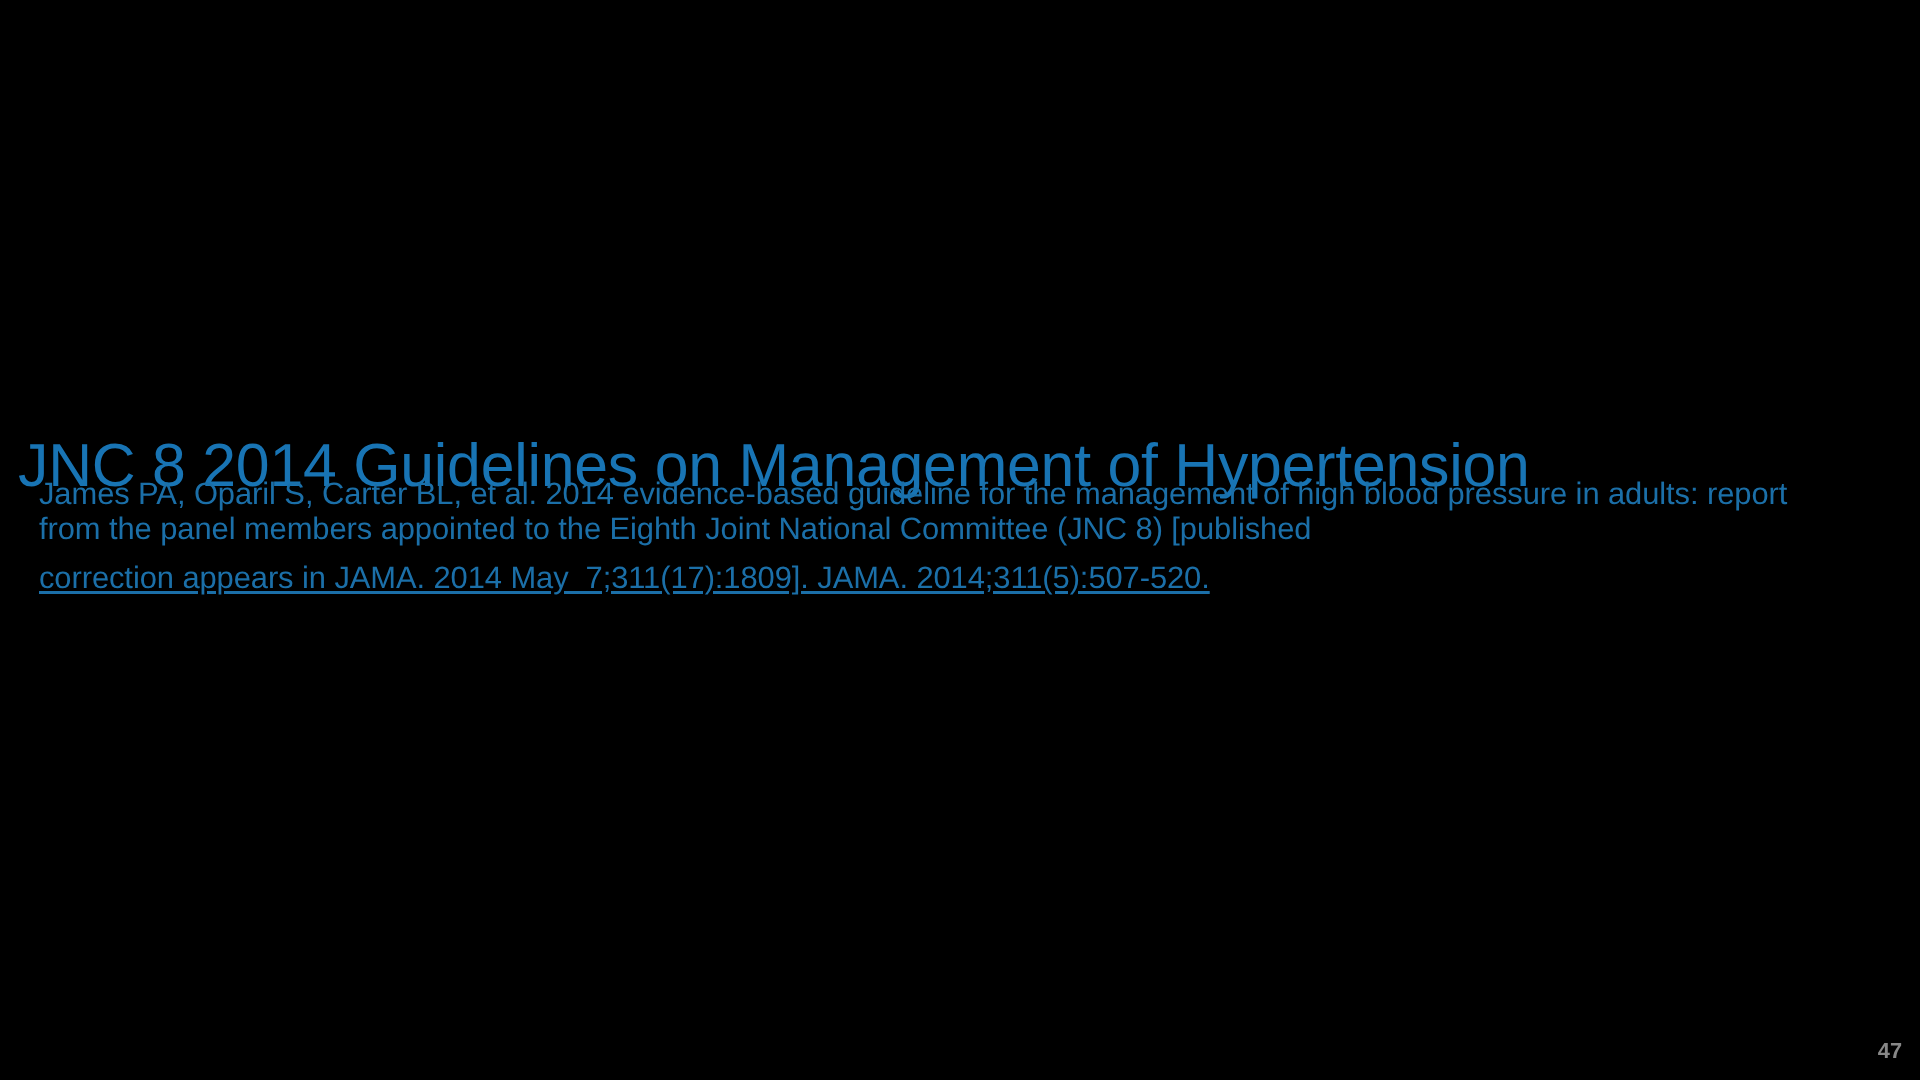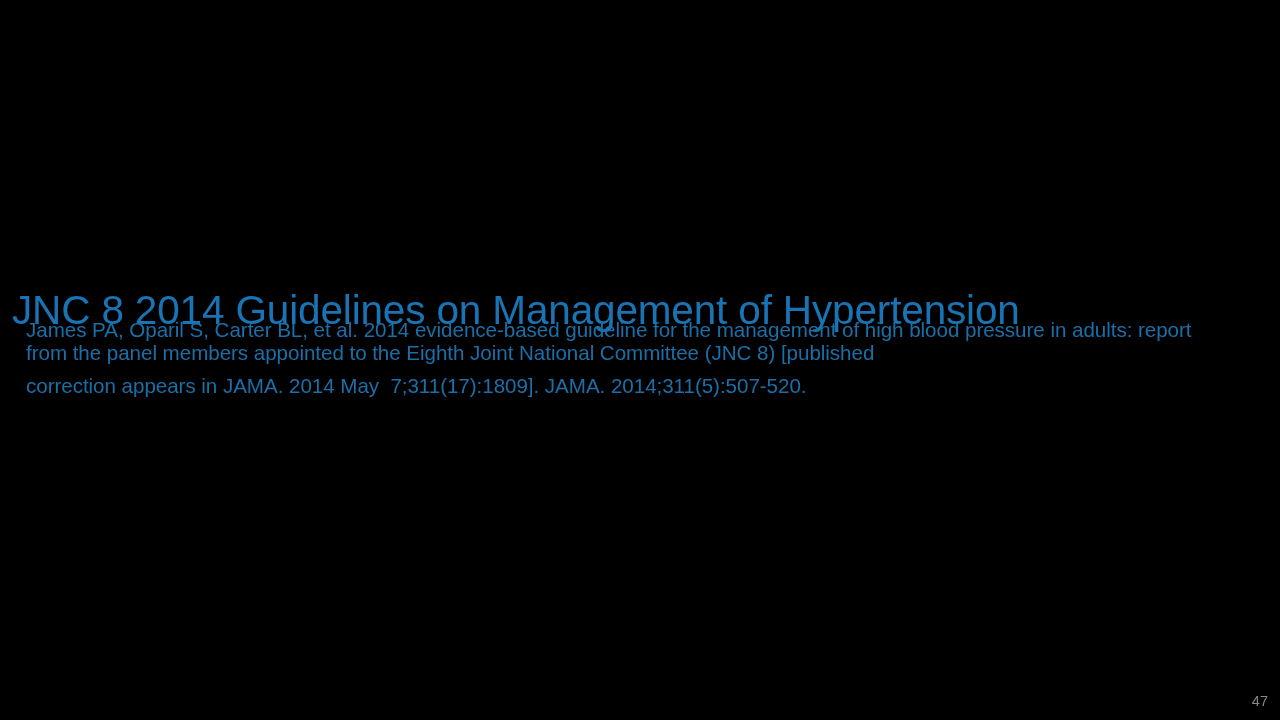--- a/index.html
+++ b/index.html
@@ -44,30 +44,31 @@
     color: #1B6FA8;
     font-size: 20.6px;
     line-height: 23px;
     font-weight: 400;
     letter-spacing: -0.05px;
     white-space: pre-wrap;
   }
   .body-para.second {
     margin-top: 10px;
     line-height: 24px;
+    text-decoration: underline;
   }
   .page-number {
     position: absolute;
     right: 12px;
     bottom: 10px;
     font-size: 14.5px;
     line-height: 17px;
     color: #878787;
     text-align: center;
-    font-weight: 400;
+    font-weight: 700;
   }
 </style>
 </head>
 <body>
 
 <div class="slide">
 
   <h1 class="slide-title">JNC 8 2014 Guidelines on Management of Hypertension</h1>
 
   <div class="body-block">

